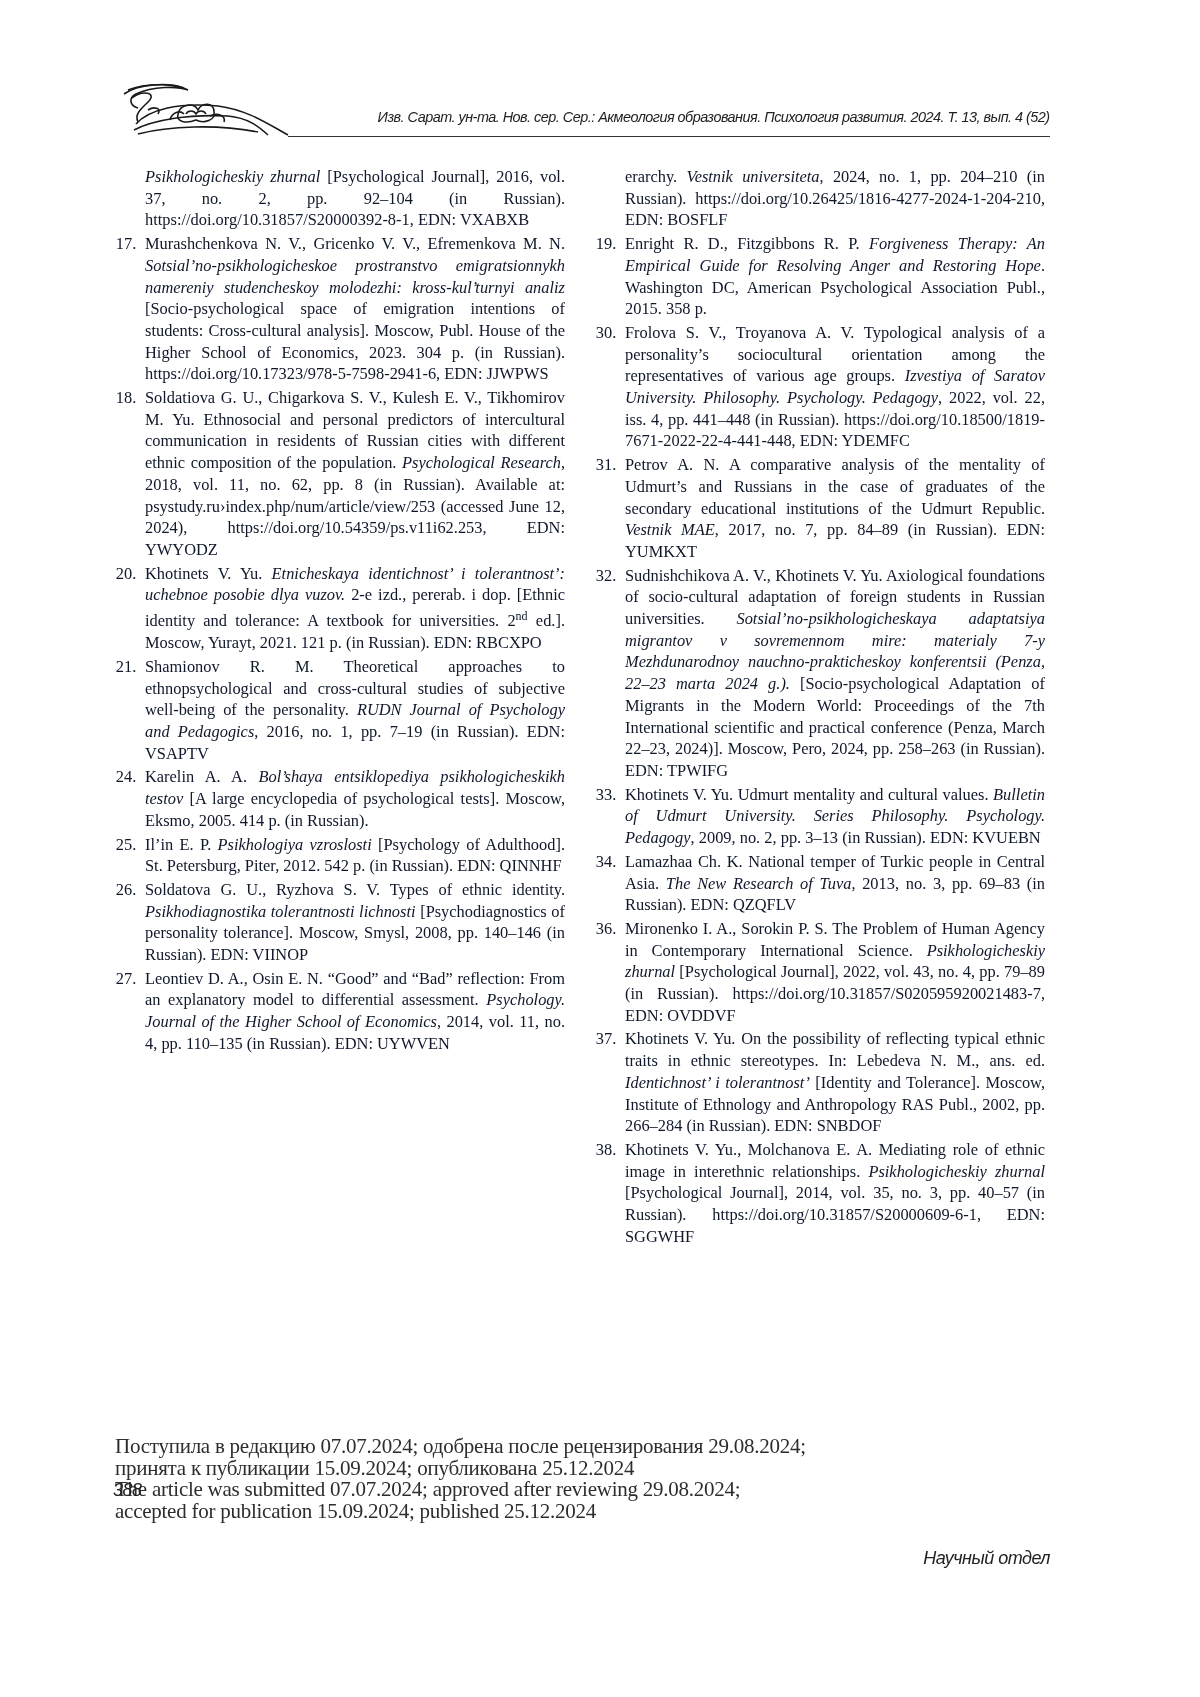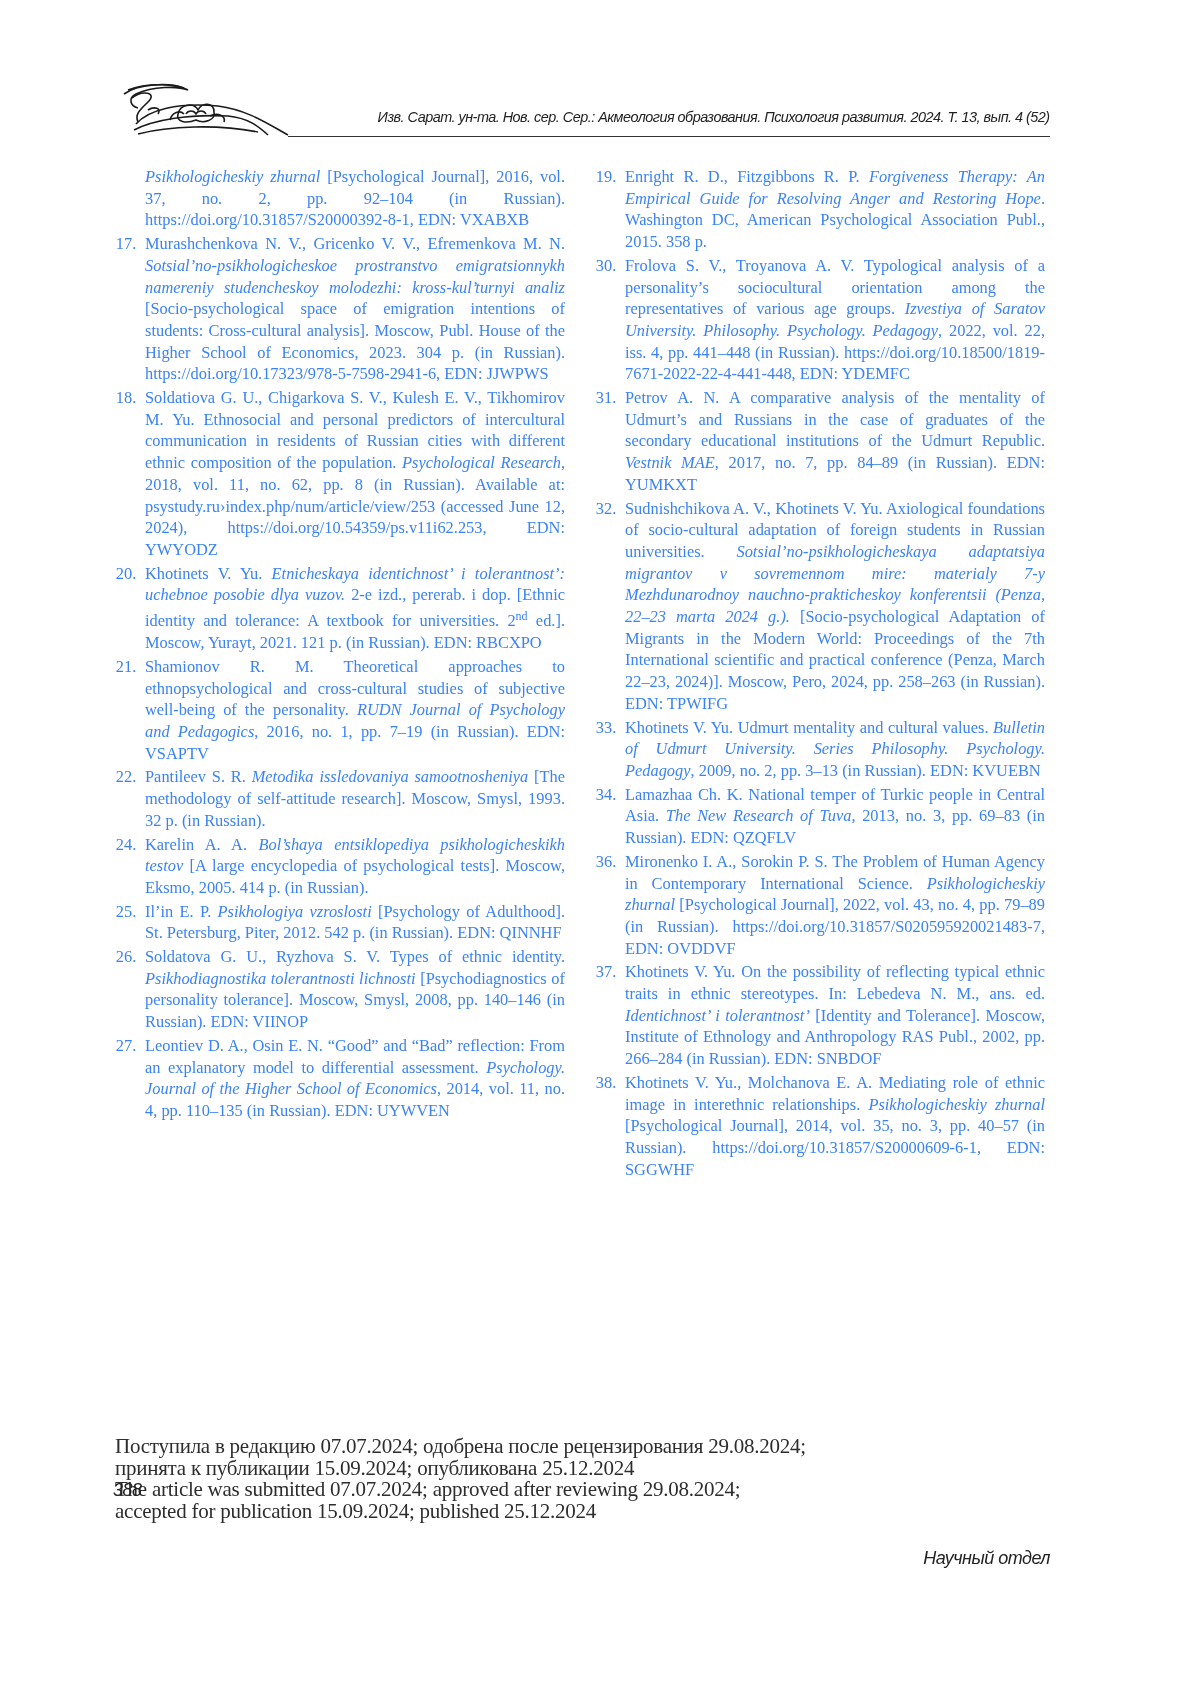--- a/index.html
+++ b/index.html
@@ -1,21 +1,21 @@
 <!DOCTYPE html>
 <html><head>
   <meta charset="utf-8">
   <style>
     html, body { margin: 0; padding: 0; background: #ffffff; }
     body { width: 1200px; height: 1697px; position: relative; overflow: hidden; color: #2a2a2a; }
     .header { position: absolute; left: 108px; top: 80px; width: 942px; height: 58px; }
     .logo { position: absolute; left: 0; top: 0; width: 190px; height: 58px; }
     .header-line { position: absolute; left: 180px; right: 0; top: 56px; height: 1px; background: #333; }
     .header-text { position: absolute; right: 0; top: 28px; font-family: "Liberation Sans", sans-serif; font-style: italic; font-size: 15.5px; color: #222; letter-spacing: -0.55px; white-space: nowrap; transform: scaleX(0.93); transform-origin: right center; }
-    .col { position: absolute; top: 166px; width: 455px; font-family: "Liberation Serif", serif; font-size: 16.4px; line-height: 21.7px; color: #3b82f6; }
+    .col { position: absolute; top: 166px; width: 455px; font-family: "Liberation Serif", serif; font-size: 16.4px; line-height: 21.7px; color: #0f172a; }
     .col-left { left: 110px; }
     .col-right { left: 590px; }
     .ref { position: relative; padding-left: 35px; text-align: justify; margin-bottom: 2px; hyphens: manual; }
     .ref .num { position: absolute; left: 0; top: 0; width: 32px; text-align: center; }
     .ref.cont { padding-left: 35px; }
     .ref i { font-style: italic; }
     .dates { position: absolute; left: 115px; top: 1436px; font-family: "Liberation Serif", serif; font-size: 21px; line-height: 21.7px; color: #2d2d2d; letter-spacing: -0.25px; }
     .footer-page { position: absolute; left: 113px; top: 1480px; font-family: "Liberation Sans", sans-serif; font-style: italic; font-size: 18px; color: #222; letter-spacing: -0.5px; }
     .footer-section { position: absolute; right: 150px; top: 1548px; font-family: "Liberation Sans", sans-serif; font-style: italic; font-size: 18px; color: #222; letter-spacing: -0.5px; }
   </style>
@@ -41,27 +41,27 @@
   <div class="header-line"></div>
   <div class="header-text">Изв. Сарат. ун-та. Нов. сер. Сер.: Акмеология образования. Психология развития. 2024. Т. 13, вып. 4 (52)</div>
 </div>
 
 <div class="col col-left" id="col-left">
     <div class="ref cont"><i>Psikhologicheskiy zhurnal</i><span> [Psychological Journal], 2016, vol. 37, no. 2, pp. 92–104 (in Russian). https://doi.org/10.31857/S20000392-8-1, EDN: VXABXB</span></div>
     <div class="ref"><span class="num">17.</span><span>Murashchenkova N. V., Gricenko V. V., Efremenkova M. N. </span><i>Sotsial’no-psikhologicheskoe prostranstvo emigratsionnykh namereniy studencheskoy molodezhi: kross-kul’turnyi analiz</i><span> [Socio-psychological space of emigration intentions of students: Cross-cultural analysis]. Moscow, Publ. House of the Higher School of Economics, 2023. 304 p. (in Russian). https://doi.org/10.17323/978-5-7598-2941-6, EDN: JJWPWS</span></div>
     <div class="ref"><span class="num">18.</span><span>Soldatiova G. U., Chigarkova S. V., Kulesh E. V., Tikhomirov M. Yu. Ethnosocial and personal predictors of intercultural communication in residents of Russian cities with different ethnic composition of the population. </span><i>Psychological Research</i><span>, 2018, vol. 11, no. 62, pp. 8 (in Russian). Available at: psystudy.ru›index.php/num/article/view/253 (accessed June 12, 2024), https://doi.org/10.54359/ps.v11i62.253, EDN: YWYODZ</span></div>
     <div class="ref"><span class="num">20.</span><span>Khotinets V. Yu. </span><i>Etnicheskaya identichnost’ i tolerantnost’: uchebnoe posobie dlya vuzov.</i><span> 2-e izd., pererab. i dop. [Ethnic identity and tolerance: A textbook for universities. 2</span><sup style="font-size: 12px;">nd</sup><span> ed.]. Moscow, Yurayt, 2021. 121 p. (in Russian). EDN: RBCXPO</span></div>
     <div class="ref"><span class="num">21.</span><span>Shamionov R. M. Theoretical approaches to ethnopsychological and cross-cultural studies of subjective well-being of the personality. </span><i>RUDN Journal of Psychology and Pedagogics</i><span>, 2016, no. 1, pp. 7–19 (in Russian). EDN: VSAPTV</span></div>
-    <div class="ref"><span class="num">22.</span><span>Pantileev S. R. </span><i>Metodika issledovaniya samootnosheniya</i><span> [The methodology of self-attitude research]. Moscow, Smysl, 1993. 32 p. (in Russian).</span></div>
     <div class="ref"><span class="num">24.</span><span>Karelin A. A. </span><i>Bol’shaya entsiklopediya psikhologicheskikh testov</i><span> [A large encyclopedia of psychological tests]. Moscow, Eksmo, 2005. 414 p. (in Russian).</span></div>
     <div class="ref"><span class="num">25.</span><span>Il’in E. P. </span><i>Psikhologiya vzroslosti</i><span> [Psychology of Adulthood]. St. Petersburg, Piter, 2012. 542 p. (in Russian). EDN: QINNHF</span></div>
     <div class="ref"><span class="num">26.</span><span>Soldatova G. U., Ryzhova S. V. Types of ethnic identity. </span><i>Psikhodiagnostika tolerantnosti lichnosti</i><span> [Psychodiagnostics of personality tolerance]. Moscow, Smysl, 2008, pp. 140–146 (in Russian). EDN: VIINOP</span></div>
     <div class="ref"><span class="num">27.</span><span>Leontiev D. A., Osin E. N. “Good” and “Bad” reflection: From an explanatory model to differential assessment. </span><i>Psychology. Journal of the Higher School of Economics</i><span>, 2014, vol. 11, no. 4, pp. 110–135 (in Russian). EDN: UYWVEN</span></div>
   </div>
 <div class="col col-right" id="col-right">
+    <div class="ref cont"><span>erarchy. </span><i>Vestnik universiteta</i><span>, 2024, no. 1, pp. 204–210 (in Russian). https://doi.org/10.26425/1816-4277-2024-1-204-210, EDN: BOSFLF</span></div>
     <div class="ref"><span class="num">19.</span><span>Enright R. D., Fitzgibbons R. P. </span><i>Forgiveness Therapy: An Empirical Guide for Resolving Anger and Restoring Hope</i><span>. Washington DC, American Psychological Association Publ., 2015. 358 p.</span></div>
     <div class="ref"><span class="num">30.</span><span>Frolova S. V., Troyanova A. V. Typological analysis of a personality’s sociocultural orientation among the representatives of various age groups. </span><i>Izvestiya of Saratov University. Philosophy. Psychology. Pedagogy</i><span>, 2022, vol. 22, iss. 4, pp. 441–448 (in Russian). https://doi.org/10.18500/1819-7671-2022-22-4-441-448, EDN: YDEMFC</span></div>
     <div class="ref"><span class="num">31.</span><span>Petrov A. N. A comparative analysis of the mentality of Udmurt’s and Russians in the case of graduates of the secondary educational institutions of the Udmurt Republic. </span><i>Vestnik MAE</i><span>, 2017, no. 7, pp. 84–89 (in Russian). EDN: YUMKXT</span></div>
     <div class="ref"><span class="num">32.</span><span>Sudnishchikova A. V., Khotinets V. Yu. Axiological foundations of socio-cultural adaptation of foreign students in Russian universities. </span><i>Sotsial’no-psikhologicheskaya adaptatsiya migrantov v sovremennom mire: materialy 7-y Mezhdunarodnoy nauchno-prakticheskoy konferentsii (Penza, 22–23 marta 2024 g.).</i><span> [Socio-psychological Adaptation of Migrants in the Modern World: Proceedings of the 7th International scientific and practical conference (Penza, March 22–23, 2024)]. Moscow, Pero, 2024, pp. 258–263 (in Russian). EDN: TPWIFG</span></div>
     <div class="ref"><span class="num">33.</span><span>Khotinets V. Yu. Udmurt mentality and cultural values. </span><i>Bulletin of Udmurt University. Series Philosophy. Psychology. Pedagogy</i><span>, 2009, no. 2, pp. 3–13 (in Russian). EDN: KVUEBN</span></div>
     <div class="ref"><span class="num">34.</span><span>Lamazhaa Ch. K. National temper of Turkic people in Central Asia. </span><i>The New Research of Tuva</i><span>, 2013, no. 3, pp. 69–83 (in Russian). EDN: QZQFLV</span></div>
     <div class="ref"><span class="num">36.</span><span>Mironenko I. A., Sorokin P. S. The Problem of Human Agency in Contemporary International Science. </span><i>Psikhologicheskiy zhurnal</i><span> [Psychological Journal], 2022, vol. 43, no. 4, pp. 79–89 (in Russian). https://doi.org/10.31857/S020595920021483-7, EDN: OVDDVF</span></div>
     <div class="ref"><span class="num">37.</span><span>Khotinets V. Yu. On the possibility of reflecting typical ethnic traits in ethnic stereotypes. In: Lebedeva N. M., ans. ed. </span><i>Identichnost’ i tolerantnost’</i><span> [Identity and Tolerance]. Moscow, Institute of Ethnology and Anthropology RAS Publ., 2002, pp. 266–284 (in Russian). EDN: SNBDOF</span></div>
     <div class="ref"><span class="num">38.</span><span>Khotinets V. Yu., Molchanova E. A. Mediating role of ethnic image in interethnic relationships. </span><i>Psikhologicheskiy zhurnal</i><span> [Psychological Journal], 2014, vol. 35, no. 3, pp. 40–57 (in Russian). https://doi.org/10.31857/S20000609-6-1, EDN: SGGWHF</span></div>
   </div>

